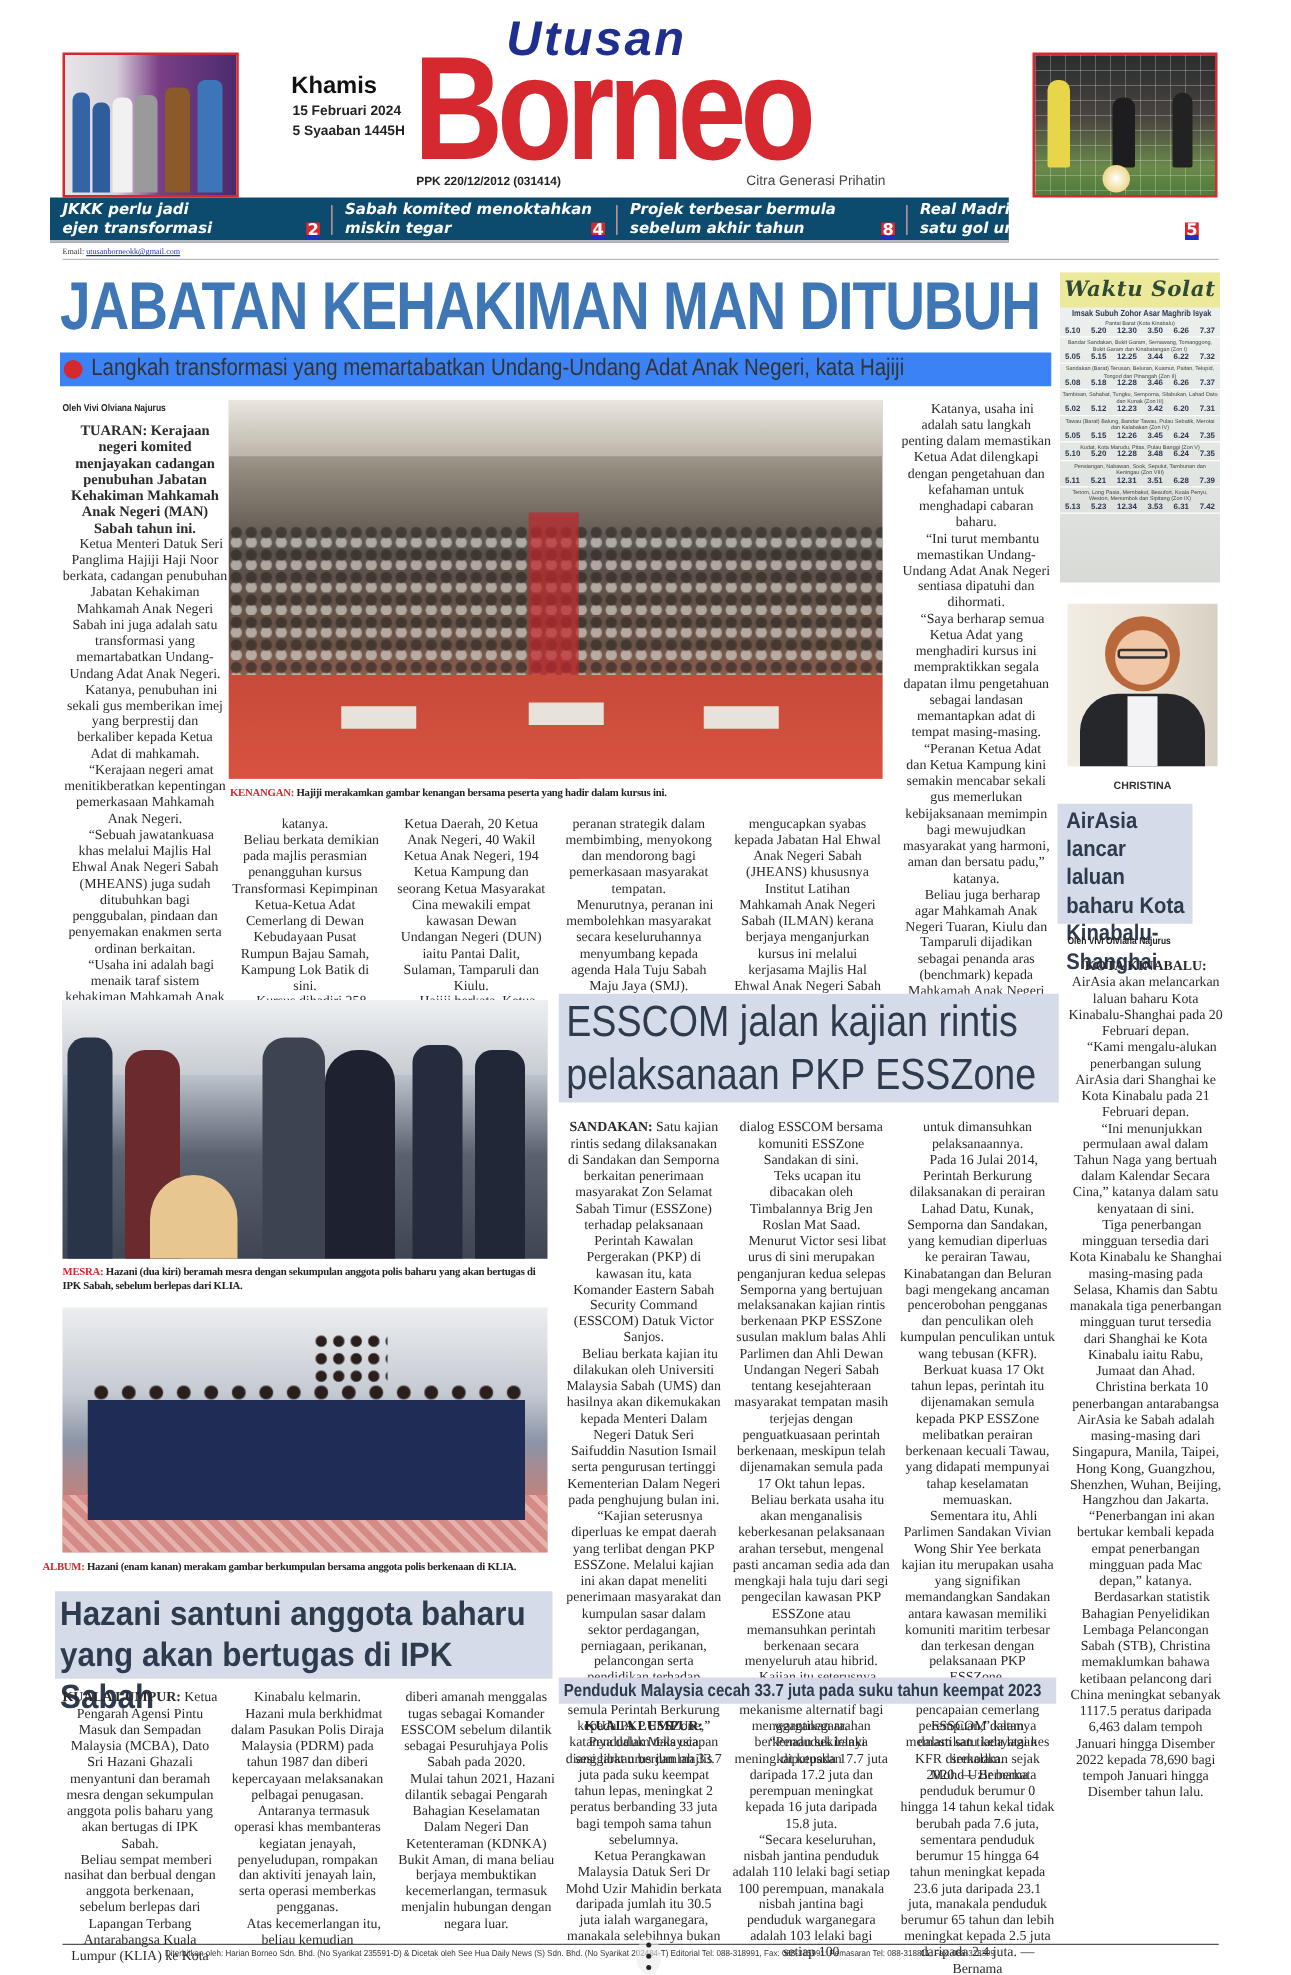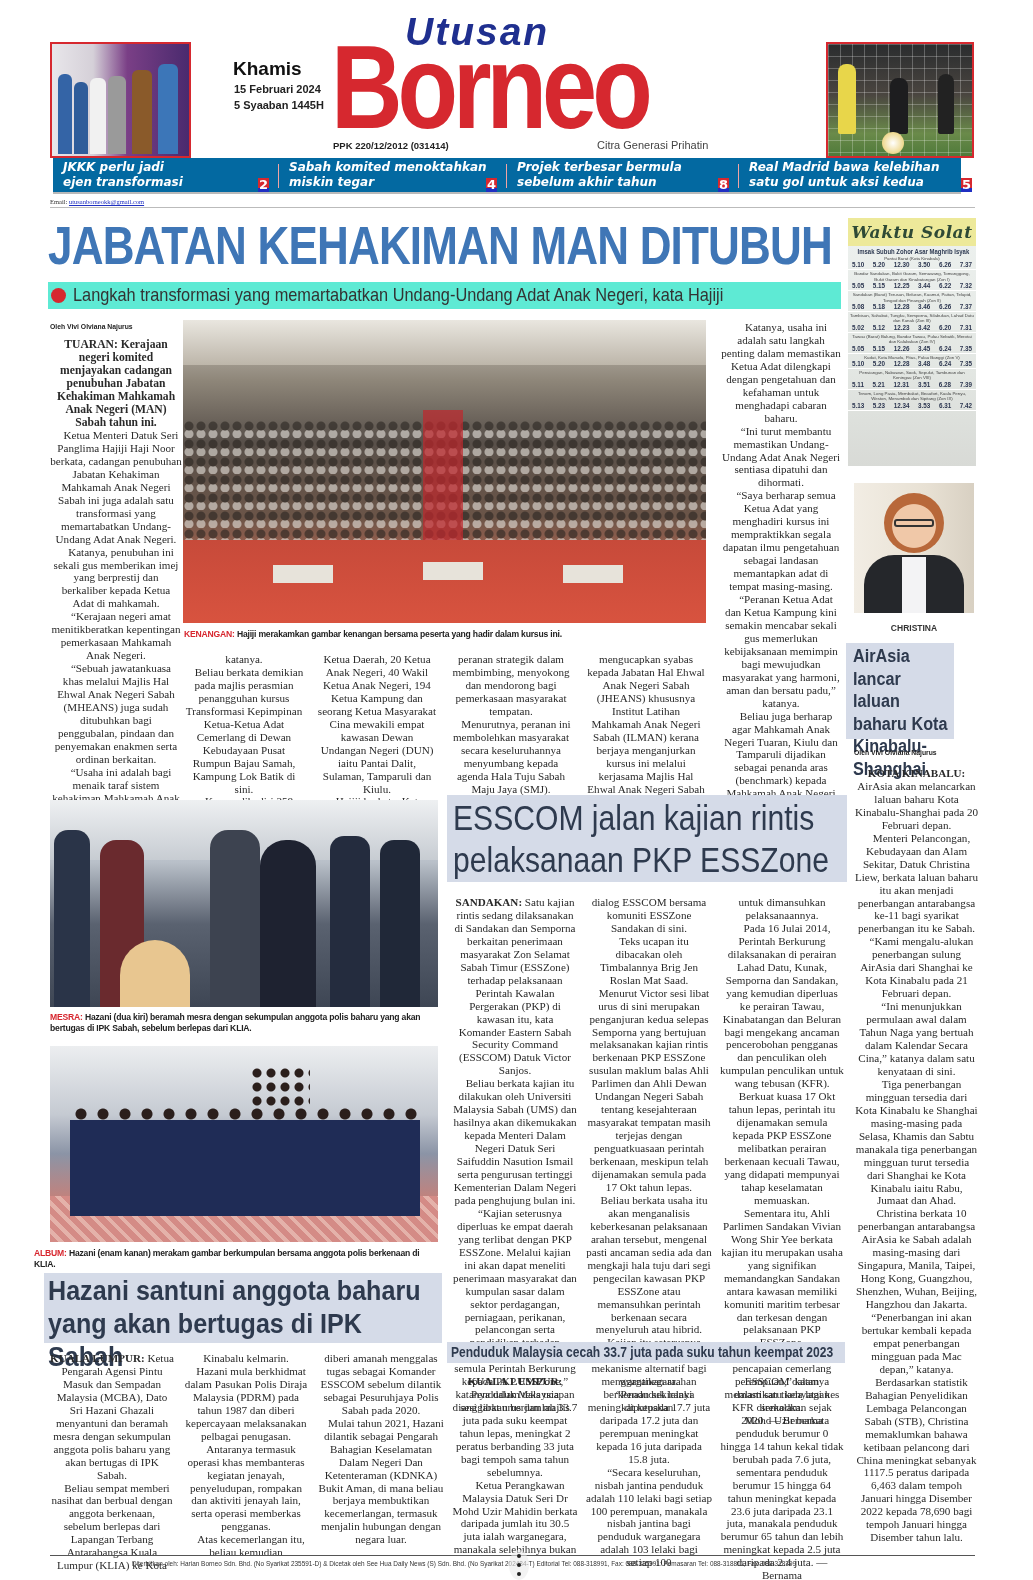--- a/index.html
+++ b/index.html
@@ -6,25 +6,25 @@
 html,body{width:1033px;height:1580px;background:#fff;overflow:hidden}
 body{position:relative;font-family:"Liberation Serif",serif;color:#222}
 .abs{position:absolute}
 .photo{position:absolute;overflow:hidden}
 .sans{font-family:"Liberation Sans",sans-serif}
 .serif{font-family:"Liberation Serif",serif}
 .col{position:absolute;font-size:11.1px;line-height:12.95px;color:#2a2a2a;text-align:center}
 .col p{text-indent:10px}
 .col p.noind{text-indent:0}
 .col b{font-weight:bold}
-.cap{position:absolute;font-family:Liberation Sans, sans-serif;font-size:8.6px;line-height:11px;font-weight:bold;color:#222;letter-spacing:-0.2px}
+.cap{position:absolute;font-family:Liberation Serif, serif;font-size:8.6px;line-height:11px;font-weight:bold;color:#222;letter-spacing:-0.2px}
 .cap .tag{color:#d7262e}
 .byline{position:absolute;font-family:"Liberation Sans",sans-serif;font-size:8px;font-weight:bold;color:#222;transform:scaleX(.85);transform-origin:left}
 
-#topbar{left:53px;top:158px;width:908px;height:36px;background:#0369a1;border-bottom:2px solid #b9b9b9}
+#topbar{left:40px;top:158px;width:767px;height:36px;background:#0c4a6e;border-bottom:2px solid #b9b9b9}
 .teaser{position:absolute;top:0;height:36px;color:#fff;font-family:"DejaVu Sans",sans-serif;font-weight:bold;font-style:italic;font-size:12px;line-height:15px;padding:2px 0 0 10px}
 .teaser .pg{position:absolute;right:6px;bottom:2px;font-size:13px;font-style:normal;color:#fff;background:linear-gradient(#d6282f 70%,#1f2fc2 70%);padding:0 1px;line-height:14px}
 .teaser .sep{position:absolute;right:0;top:6px;width:1px;height:24px;background:#f0a4a4}
 
 #solat{left:848px;top:218px;width:128px;height:248px;background:linear-gradient(#eef2f0,#e3e7e3 60%,#d8dad6);font-family:"Liberation Sans",sans-serif;text-align:center}
 #solat .ttl{background:#ede99a;height:28px;font-family:"DejaVu Serif",serif;font-style:italic;font-weight:bold;color:#2f4a36;font-size:17px;line-height:28px;letter-spacing:0.5px}
 #solat .hdr{font-size:7px;font-weight:bold;color:#2e3a52;transform:scaleX(.85);margin-top:2px;white-space:nowrap}
 #solat .zone{font-size:4.4px;line-height:5.4px;color:#444;padding:1px 2px 0}
 #solat .times{font-size:6.3px;font-weight:bold;color:#2c3650;display:flex;justify-content:space-between;padding:0 4px 1px;border-bottom:1px solid #fff}
 </style>
@@ -83,21 +83,21 @@
   </div>
 </div>
 
 <div class="abs serif" style="left:50px;top:198px;font-size:6.5px;color:#333">
   <span>Email:</span>
   <span style="color:#1f2fc2;text-decoration:underline">utusanborneokk@gmail.com</span>
 </div>
 <div class="abs" style="left:50px;top:207px;width:925px;height:1px;background:#bbb"></div>
 
 <div class="abs sans" style="left:48px;top:212px;font-size:54px;font-weight:bold;color:#3f76b6;line-height:66px;letter-spacing:-1px;transform:scaleX(0.815);transform-origin:left top;white-space:nowrap">JABATAN KEHAKIMAN MAN DITUBUH</div>
-<div class="abs" style="left:48px;top:282px;width:793px;height:27px;background:#5eead4">
+<div class="abs" style="left:48px;top:282px;width:793px;height:27px;background:#3b82f6">
   <span class="abs" style="left:3px;top:6px;width:15px;height:15px;border-radius:50%;background:#d6282f"></span>
   <span class="abs sans" style="left:25px;top:2px;font-size:19px;color:#333;white-space:nowrap;transform:scaleX(0.86);transform-origin:left top">Langkah transformasi yang memartabatkan Undang-Undang Adat Anak Negeri, kata Hajiji</span>
 </div>
 
 <div class="byline" style="left:50px;top:322px">Oleh Vivi Olviana Najurus</div>
 
 <div class="col" style="left:50px;top:338px;width:132px">
   <p class="noind" style="font-weight:bold;font-size:11.6px;line-height:13px">TUARAN: Kerajaan negeri komited menjayakan cadangan penubuhan Jabatan Kehakiman Mahkamah Anak Negeri (MAN) Sabah tahun ini.</p>
   <p>Ketua Menteri Datuk Seri Panglima Hajiji Haji Noor berkata, cadangan penubuhan Jabatan Kehakiman Mahkamah Anak Negeri Sabah ini juga adalah satu transformasi yang memartabatkan Undang-Undang Adat Anak Negeri.</p>
   <p>Katanya, penubuhan ini sekali gus memberikan imej yang berprestij dan berkaliber kepada Ketua Adat di mahkamah.</p>
@@ -238,21 +238,20 @@
 </div>
 <div class="abs sans" style="left:854px;top:623px;width:120px;text-align:center;font-size:8.5px;font-weight:bold;color:#333">CHRISTINA</div>
 
 <div class="abs sans" style="left:846px;top:643px;width:108px;height:96px;background:#d5dbe8"></div>
 <div class="abs sans" style="left:853px;top:645px;width:108px;font-size:18px;line-height:22.5px;font-weight:bold;color:#2e3a4e;transform:scaleX(0.9);transform-origin:left top">AirAsia lancar laluan baharu Kota Kinabalu-Shanghai</div>
 <div class="byline" style="left:854px;top:748px">Oleh Vivi Olviana Najurus</div>
 
 <div class="col" style="left:854px;top:767px;width:125px">
   <p class="noind" style="font-weight:bold">KOTA KINABALU:</p>
   <p class="noind">AirAsia akan melancarkan laluan baharu Kota Kinabalu-Shanghai pada 20 Februari depan.</p>
-  <p>Menteri Pelancongan, Kebudayaan dan Alam Sekitar, Datuk Christina Liew, berkata laluan baharu itu akan menjadi penerbangan antarabangsa ke-11 bagi syarikat penerbangan itu ke Sabah.</p>
   <p>“Kami mengalu-alukan penerbangan sulung AirAsia dari Shanghai ke Kota Kinabalu pada 21 Februari depan.</p>
   <p>“Ini menunjukkan permulaan awal dalam Tahun Naga yang bertuah dalam Kalendar Secara Cina,” katanya dalam satu kenyataan di sini.</p>
   <p>Tiga penerbangan mingguan tersedia dari Kota Kinabalu ke Shanghai masing-masing pada Selasa, Khamis dan Sabtu manakala tiga penerbangan mingguan turut tersedia dari Shanghai ke Kota Kinabalu iaitu Rabu, Jumaat dan Ahad.</p>
   <p>Christina berkata 10 penerbangan antarabangsa AirAsia ke Sabah adalah masing-masing dari Singapura, Manila, Taipei, Hong Kong, Guangzhou, Shenzhen, Wuhan, Beijing, Hangzhou dan Jakarta.</p>
   <p>“Penerbangan ini akan bertukar kembali kepada empat penerbangan mingguan pada Mac depan,” katanya.</p>
   <p>Berdasarkan statistik Bahagian Penyelidikan Lembaga Pelancongan Sabah (STB), Christina memaklumkan bahawa ketibaan pelancong dari China meningkat sebanyak 1117.5 peratus daripada 6,463 dalam tempoh Januari hingga Disember 2022 kepada 78,690 bagi tempoh Januari hingga Disember tahun lalu.</p>
 </div>
 
 <div class="photo" style="left:50px;top:800px;width:388px;height:207px;background:linear-gradient(#d8dce2 0%,#b9c0c9 30%,#5a6270 60%,#3e4654 100%)">
   <div class="abs" style="left:0;top:0;width:100%;height:60px;background:linear-gradient(#eef0f2,#c7ccd2)"></div>

